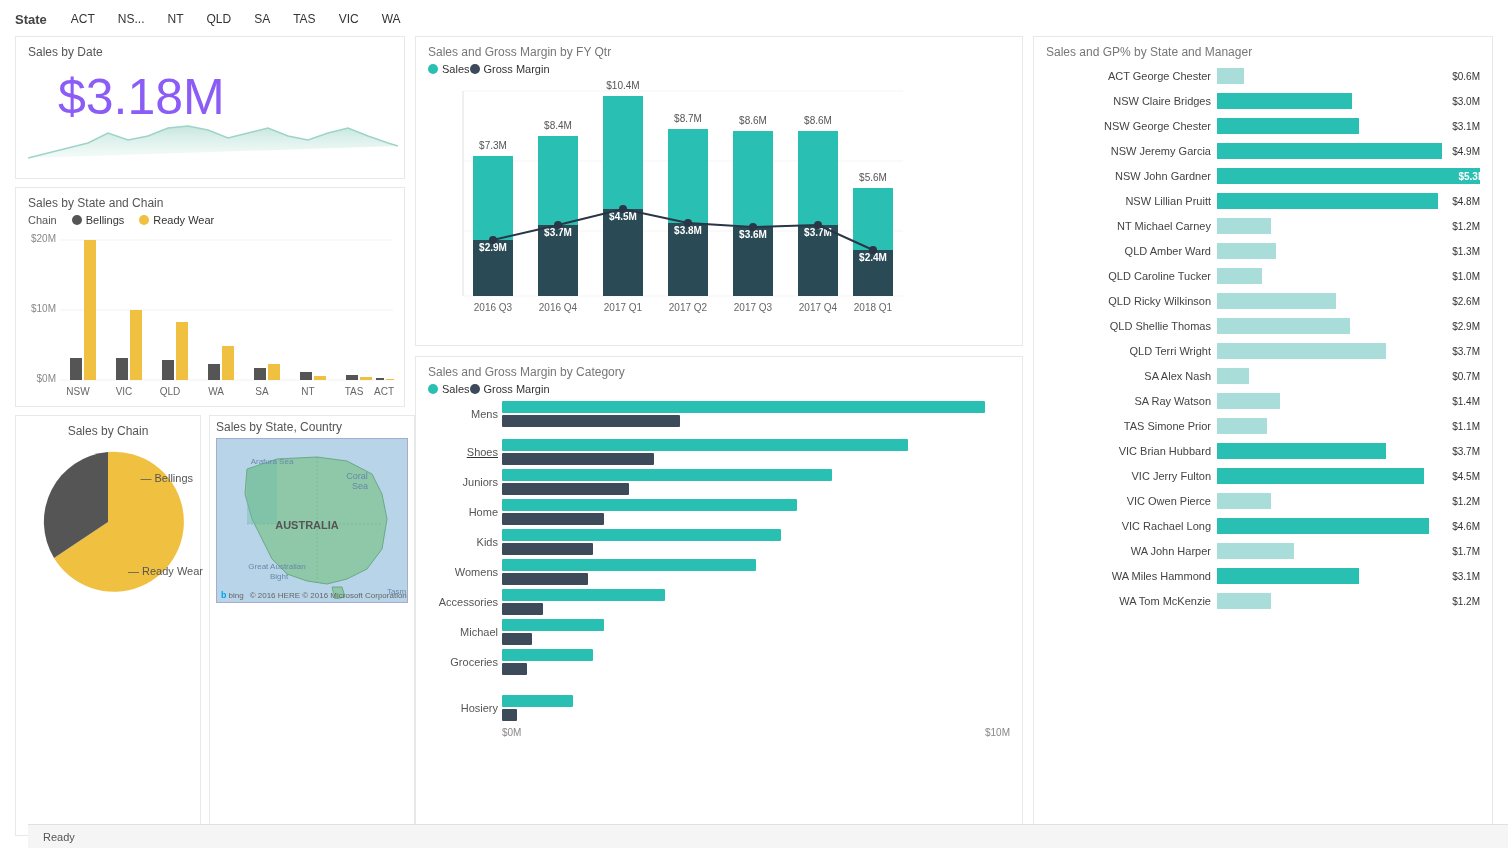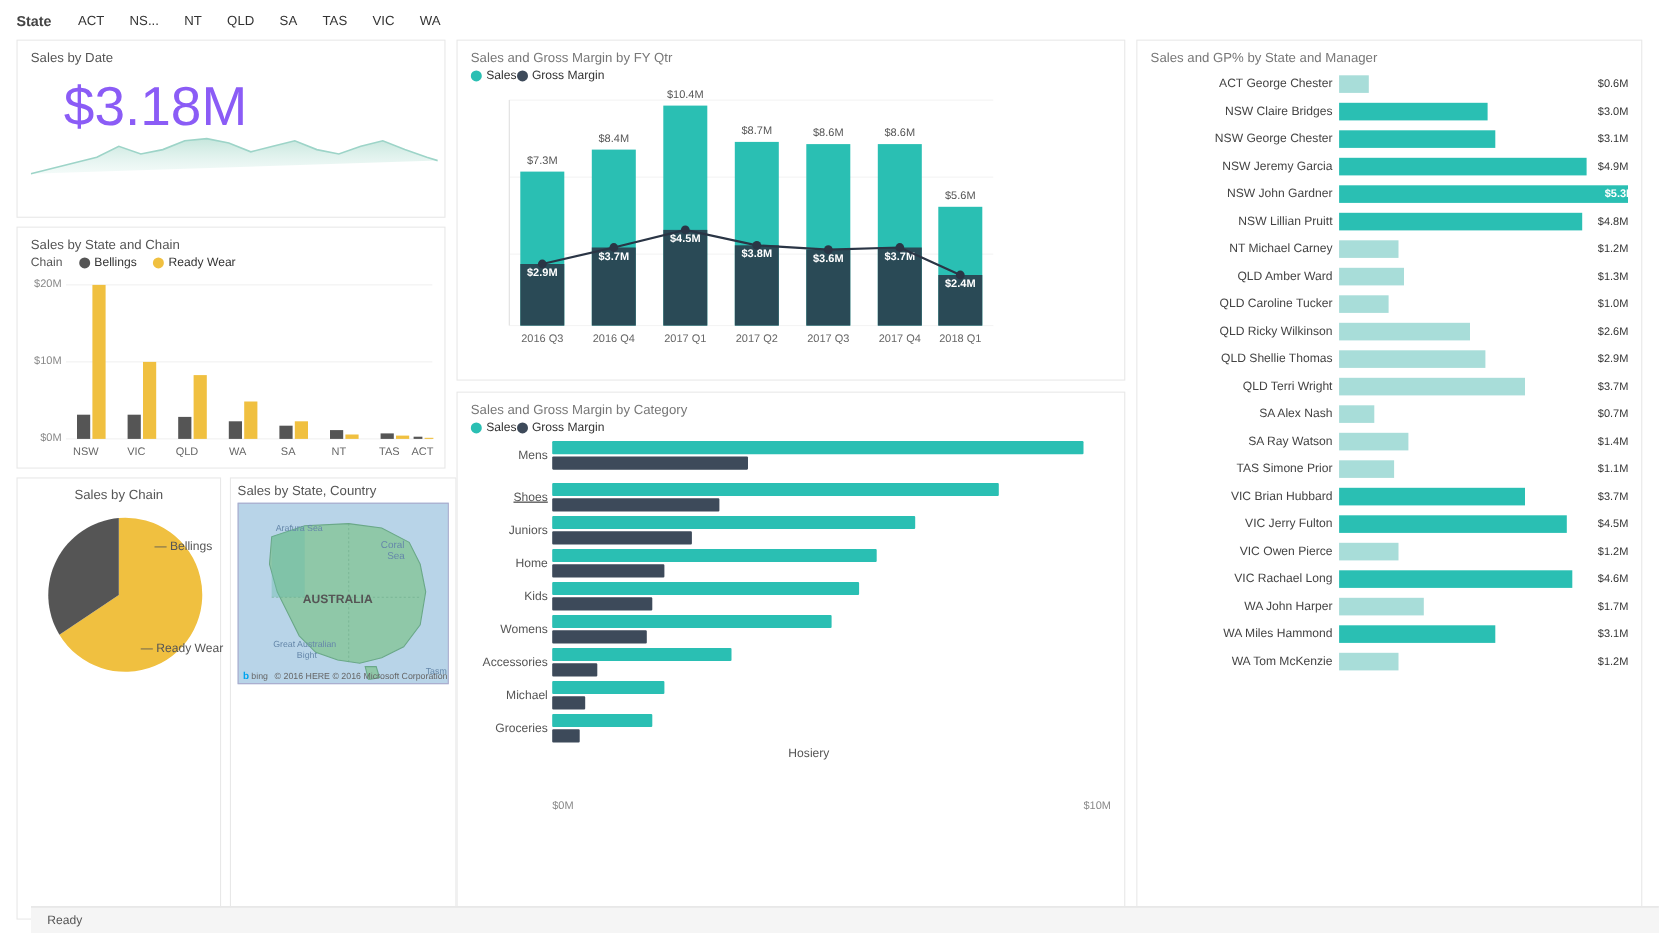--- a/index.html
+++ b/index.html
@@ -56,21 +56,21 @@
     <span class="filter-item">TAS</span>
     <span class="filter-item">VIC</span>
     <span class="filter-item">WA</span>
   </div>
 </div>
 
 <div style="display: grid; grid-template-columns: 390px 1fr 460px; gap: 10px; height: 800px;">
 
   <div style="display:flex; flex-direction:column; gap:8px;">
 
-    <div class="card" style="height:162px; position:relative; overflow:hidden;">
+    <div class="card" style="height:143px; position:relative; overflow:hidden;">
       <div class="card-title">Sales by Date</div>
       <div style="position:relative; height:110px;">
         <div style="font-size:50px; font-weight:300; color:#8b5cf6; position:absolute; top:5px; left:30px; z-index:2;text-align:right;">$3.18M</div>
 
         <svg style="position:absolute;bottom:0;left:0;right:0;" width="370" height="75" viewBox="0 0 370 75">
           <defs>
             <linearGradient id="sparkGrad" x1="0" y1="0" x2="0" y2="1">
               <stop offset="0%" stop-color="#b8e0d4" stop-opacity="0.8"></stop>
               <stop offset="100%" stop-color="#d8f0ea" stop-opacity="0.3"></stop>
             </linearGradient>
@@ -347,21 +347,21 @@
           </div>
 
           <div class="h-bar-row" style="margin-top:4px;">
             <div class="h-bar-label">Groceries</div>
             <div class="h-bar-track">
               <div class="h-bar h-bar-teal" style="width:18%;"></div>
               <div class="h-bar h-bar-dark" style="width:5%;"></div>
             </div>
           </div>
 
-          <div class="h-bar-row" style="margin-top:4px;flex-direction:column;">
+          <div class="h-bar-row" style="margin-top:20px;">
             <div class="h-bar-label">Hosiery</div>
             <div class="h-bar-track">
               <div class="h-bar h-bar-teal" style="width:14%;"></div>
               <div class="h-bar h-bar-dark" style="width:3%;"></div>
             </div>
           </div>
 
           <div style="display:flex; justify-content:space-between; margin-top:6px; padding-left:74px;">
             <span style="font-size:10px;color:#888;">$0M</span>
             <span style="font-size:10px;color:#888;">$10M</span>

